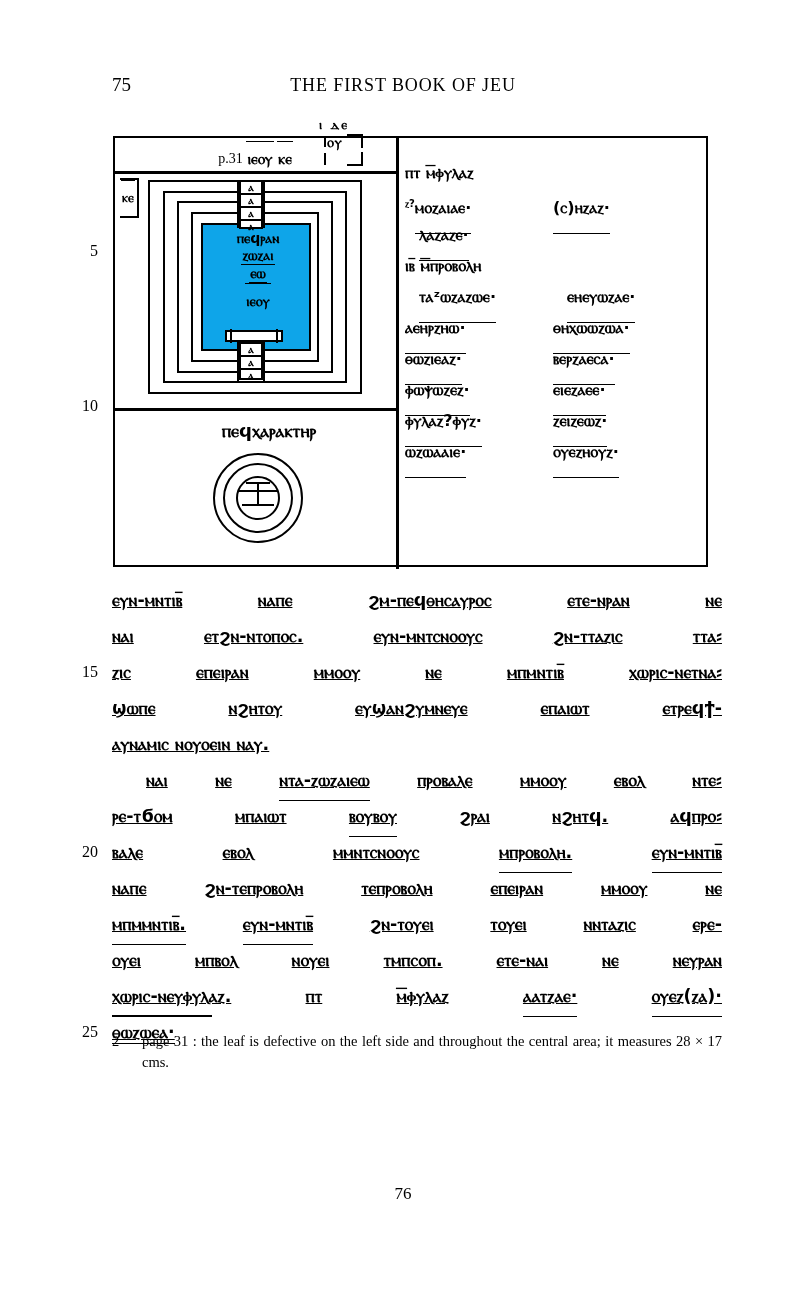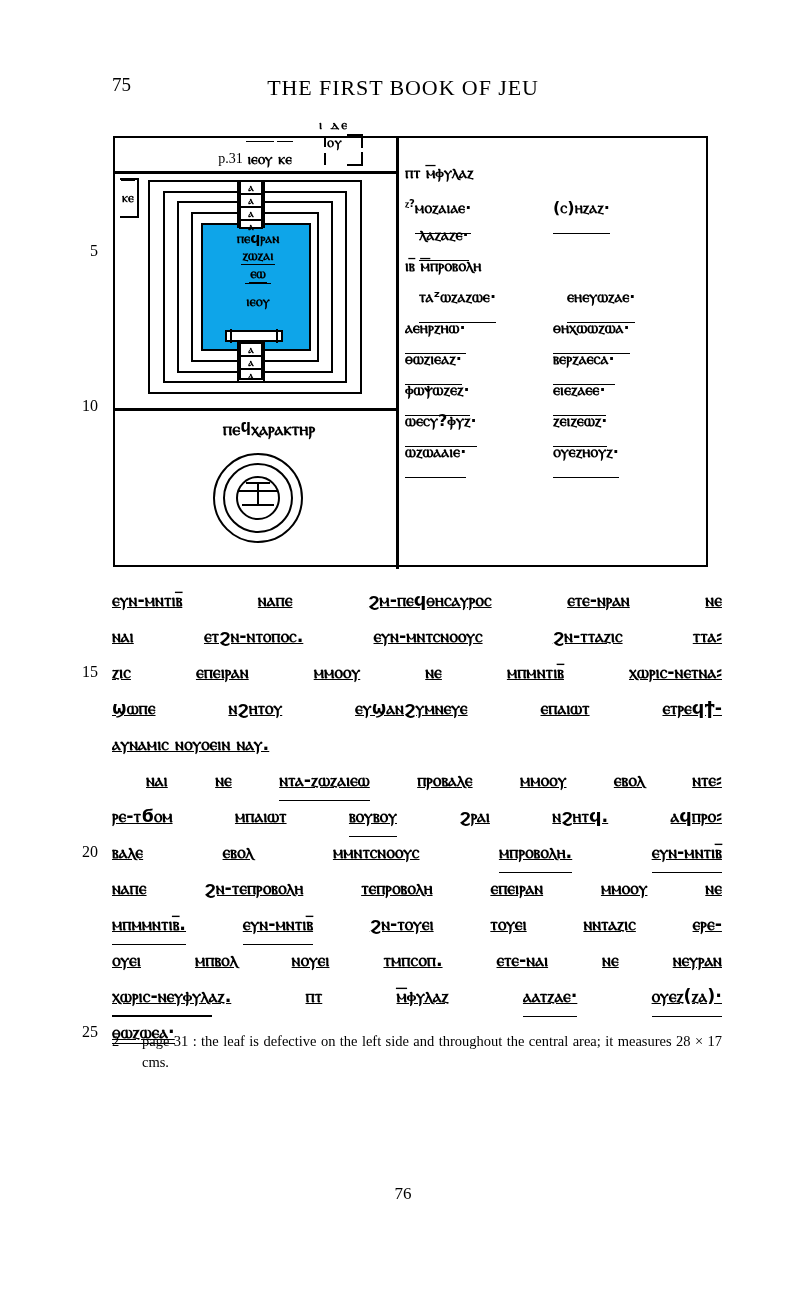--- a/index.html
+++ b/index.html
@@ -27,21 +27,21 @@
     position: absolute;
     left: 112px; top: 0;
     font-size: 19px;
     font-weight: 400;
   }
   #head-title {
     position: absolute;
     left: 0; top: 1px;
     width: 806px;
     text-align: center;
-    font-size: 22px;
+    font-size: 18px;
     letter-spacing: 0.9px;
     font-weight: 400;
   }
 
   
   #plate {
     position: absolute;
     left: 113px; top: 136px;
     width: 595px; height: 431px;
     border: 2.5px solid #000;
@@ -207,21 +207,20 @@
   #capstan::before { left: 3px; }
   #capstan::after  { right: 3px; }
 
   
   #charakter-label {
     position: absolute;
     left: 0; top: 282px;
     width: 308px;
     text-align: center;
     font-size: 18px;
-    font-family: Liberation Mono, monospace;
   }
   .ring {
     position: absolute;
     border: 2.4px solid #000;
     border-radius: 50%;
     box-sizing: border-box;
   }
   #ring-outer { left: 98px; top: 315px; width: 90px; height: 90px; }
   #ring-mid   { left: 108px; top: 325px; width: 70px; height: 70px; }
   #ring-inner { left: 121px; top: 338px; width: 44px; height: 44px; }
@@ -447,21 +446,21 @@
 
     <div class="pr-line">
       <span class="pr-col1"><span class="ul">ⲑⲱⲍⲓⲉⲁⲍ·</span></span><span class="ul">ⲃⲉⲣⲍⲁⲉⲥⲁ·</span>
     </div>
 
     <div class="pr-line">
       <span class="pr-col1"><span class="ul">ⲫⲱⲯⲱⲍⲉⲍ·</span></span><span class="ul">ⲉⲓⲉⲍⲁⲉⲉ·</span>
     </div>
 
     <div class="pr-line">
-      <span class="pr-col1"><span class="ul">ⲱⲉⲥⲩ?ⲫⲩⲍ·</span></span><span class="ul">ⲍⲉⲓⲍⲉⲱⲍ·</span>
+      <span class="pr-col1"><span class="ul">ⲫⲩⲗⲁⲍ?ⲫⲩⲍ·</span></span><span class="ul">ⲍⲉⲓⲍⲉⲱⲍ·</span>
     </div>
 
     <div class="pr-line">
       <span class="pr-col1"><span class="ul">ⲱⲍⲱⲁⲁⲓⲉ·</span></span><span class="ul">ⲟⲩⲉⲍⲏⲟⲩⲍ·</span>
     </div>
 
   </div>
 </div>
 
 <div id="body-block">

